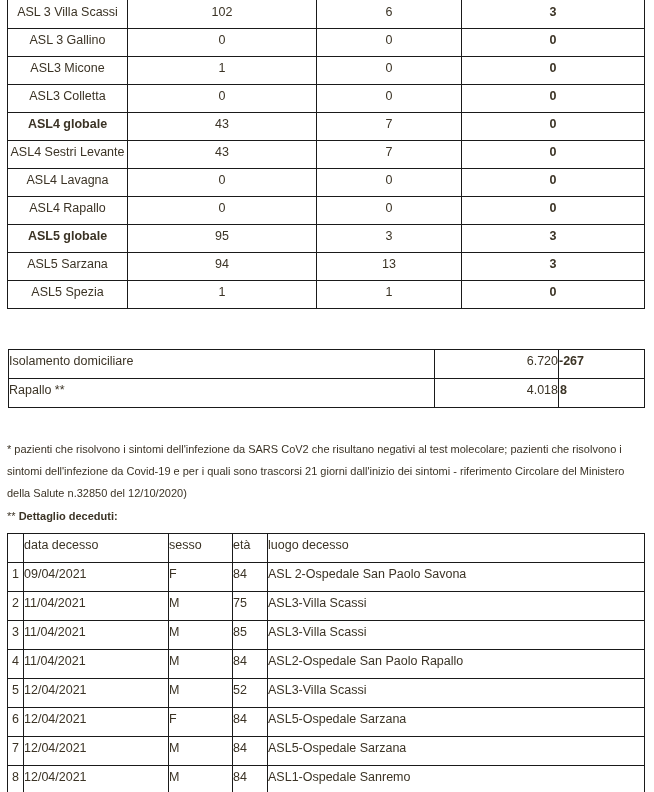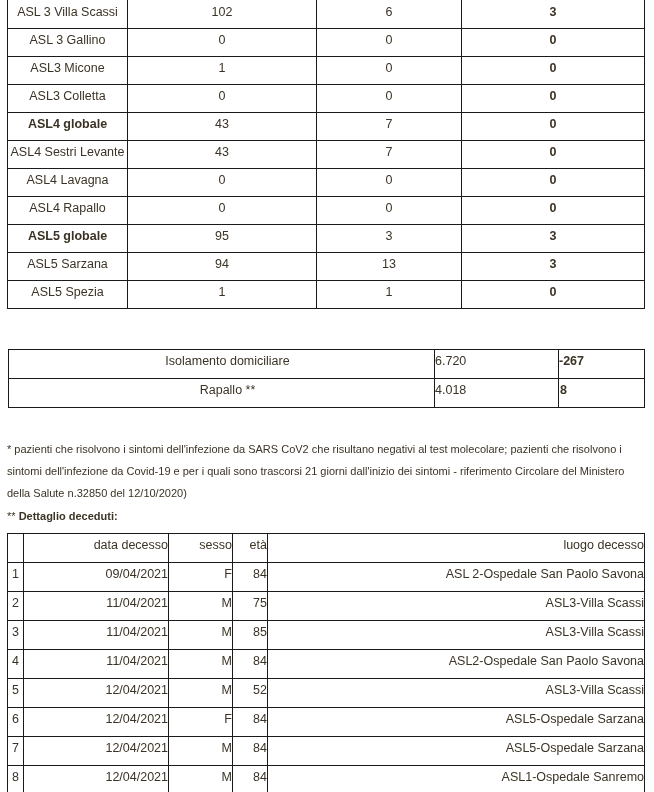--- a/index.html
+++ b/index.html
@@ -14,32 +14,32 @@
     #t1 td { height: 28px; text-align: center; padding-top: 4px; box-sizing: border-box; }
     #t1 col.c1 { width: 120px; } #t1 col.c2 { width: 189px; }
     #t1 col.c3 { width: 145px; } #t1 col.c4 { width: 183px; }
     #t1 tr:first-child td { height: 31px; padding-top: 7px; }
     #t1 .bold { font-weight: bold; }
     #t1 .delta { font-weight: bold; }
     
     #t2 { left: 8px; top: 349px; width: 636px; }
     #t2 td { height: 29px; padding-top: 4px; box-sizing: border-box; }
     #t2 col.c1 { width: 426px; } #t2 col.c2 { width: 124px; } #t2 col.c3 { width: 86px; }
-    #t2 td.lbl { text-align: center; padding-left: 12px; }
-    #t2 td.val { text-align: left; }
+    #t2 td.lbl { text-align: left; padding-left: 0; }
+    #t2 td.val { text-align: right; }
     #t2 td.dlt { font-weight: bold; }
     #t2 td.dlt-left { text-align: left; font-weight: bold; padding-left: 1px; }
     
     .note { position: absolute; left: 7px; width: 640px; line-height: 22px; font-size: 11px; }
     #note1 { top: 438px; }
     #note2 { top: 505px; }
     #note2 b { font-weight: bold; }
     
     #t3 { left: 7px; top: 533px; width: 637px; }
-    #t3 td { height: 29px; text-align: right; padding-top: 4px; box-sizing: border-box; }
+    #t3 td { height: 29px; text-align: left; padding-top: 4px; box-sizing: border-box; }
     #t3 col.c1 { width: 16px; } #t3 col.c2 { width: 145px; } #t3 col.c3 { width: 64px; }
     #t3 col.c4 { width: 35px; } #t3 col.c5 { width: 377px; }
     #t3 td.n { text-align: left; padding-left: 4px; }
   </style>
 </head>
 <body>
 
 <table id="t1">
   <colgroup>
       <col class="c1">
@@ -175,21 +175,21 @@
       <td>11/04/2021</td>
       <td>M</td>
       <td>85</td>
       <td>ASL3-Villa Scassi</td>
     </tr>
     <tr>
       <td class="n">4</td>
       <td>11/04/2021</td>
       <td>M</td>
       <td>84</td>
-      <td>ASL2-Ospedale San Paolo Savona</td>
+      <td>ASL2-Ospedale San Paolo Rapallo</td>
     </tr>
     <tr>
       <td class="n">5</td>
       <td>12/04/2021</td>
       <td>M</td>
       <td>52</td>
       <td>ASL3-Villa Scassi</td>
     </tr>
     <tr>
       <td class="n">6</td>

